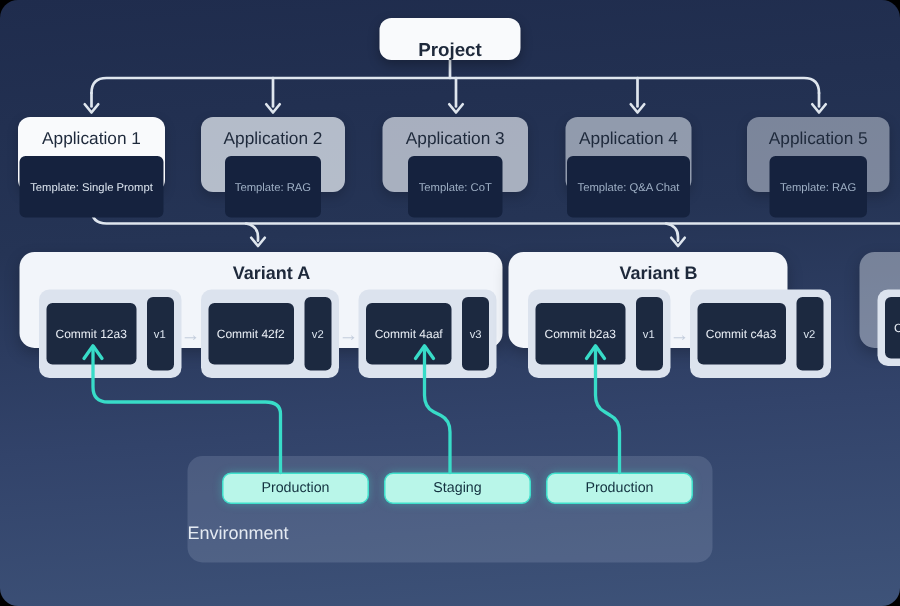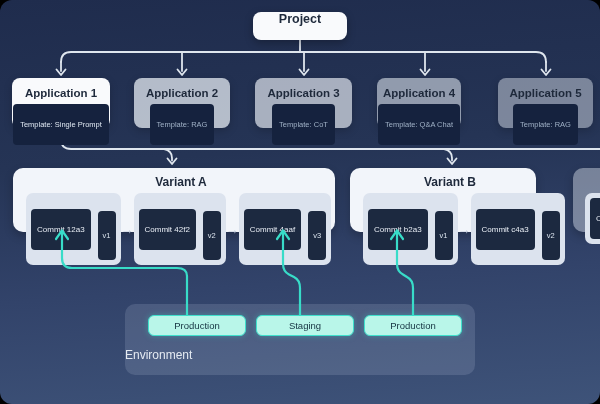--- a/index.html
+++ b/index.html
@@ -4,45 +4,45 @@
 <style>
   html,body{margin:0;padding:0;background:#000;}
   body{font-family:"Liberation Sans",sans-serif;}
   .canvas{position:relative;width:600px;height:404px;border-radius:12px;overflow:hidden;
     background:linear-gradient(176deg,#1f2c4d 0%,#253455 38%,#32436a 68%,#3e5379 100%);}
   svg.layer{position:absolute;left:0;top:0;pointer-events:none;}
   .back{z-index:1;} .front{z-index:3;}
 
   .node{position:absolute;box-sizing:border-box;z-index:2;}
   .project{left:253px;top:12px;width:94px;height:28px;background:#f9fafc;border-radius:8px;
-    display:flex;align-items:flex-start;justify-content:center;font-size:12.5px;font-weight:bold;color:#1e293b;
+    display:flex;align-items:flex-end;justify-content:center;font-size:12.5px;font-weight:bold;color:#1e293b;
     box-shadow:0 3px 8px rgba(0,0,0,.28);}
 
   .app{top:78px;height:50px;border-radius:8px;text-align:center;box-shadow:0 3px 8px rgba(0,0,0,.18);}
   .app1{left:12px;width:98px;background:#f9fafc;}
   .app2{left:134px;width:96px;background:rgba(237,242,248,.72);}
   .app3{left:255px;width:97px;background:rgba(237,242,248,.66);}
   .app4{left:377px;width:84px;background:rgba(237,242,248,.55);}
   .app5{left:498px;width:95px;background:rgba(237,242,248,.44);}
-  .app-title{margin-top:9px;font-size:11.5px;font-weight:bold;color:#1e293b;}
+  .app-title{margin-top:9px;font-size:11.5px;font-weight:normal;color:#1e293b;}
   .badge{display:inline-block;margin-top:5px;padding:16px 7px;border-radius:4px;background:#15223e;
     font-size:7.5px;color:#9fb0c5;white-space:nowrap;}
   .app1 .badge{color:#dde6f0;}
 
   .variant{top:168px;height:64px;border-radius:10px;background:#f2f5fa;box-shadow:0 4px 10px rgba(0,0,0,.22);}
   .varA{left:13px;width:322px;}
-  .varB{left:350px;width:186px;}
+  .varB{left:339px;width:186px;}
   .varC{left:573px;width:60px;background:rgba(237,242,248,.4);}
   .variant-title{margin-top:7px;text-align:center;font-size:12px;font-weight:bold;color:#1e293b;padding-left:14px;}
   .commit-row{position:absolute;left:13px;right:13px;top:25px;display:flex;
     justify-content:space-between;align-items:center;}
   .varC .commit-row{left:12px;right:auto;width:90px;}
   .commit-group{background:#dce3ee;border-radius:7px;padding:5px;display:flex;gap:7px;align-items:center;}
   .chip{background:#1c2940;color:#e8edf4;font-size:8px;padding:16px 6px;border-radius:4px;white-space:nowrap;}
-  .vchip{background:#1c2940;color:#dbe4ee;font-size:7.5px;padding:20px 5px;border-radius:4px;margin-top:13px;}
+  .vchip{background:#1c2940;color:#dbe4ee;font-size:7.5px;padding:20px 5px;border-radius:4px;}
   .flow-arrow{color:#c4cedd;font-size:13px;line-height:1;}
 
   .env-panel{left:125px;top:304px;width:350px;height:71px;border-radius:10px;
     background:rgba(193,207,231,.17);}
   .env-buttons{position:absolute;left:23px;right:13px;top:11px;display:flex;justify-content:space-between;}
   .env-btn{width:98px;height:21px;box-sizing:border-box;background:#b9f6e9;border:1.5px solid #3fe0cc;
     border-radius:6px;display:flex;align-items:center;justify-content:center;
     font-size:9.5px;color:#143240;box-shadow:0 0 6px rgba(63,224,204,.35);cursor:pointer;}
   .env-label{position:absolute;left:0;width:100%;top:44px;font-size:12px;color:#e4eaf2;}
 </style>

